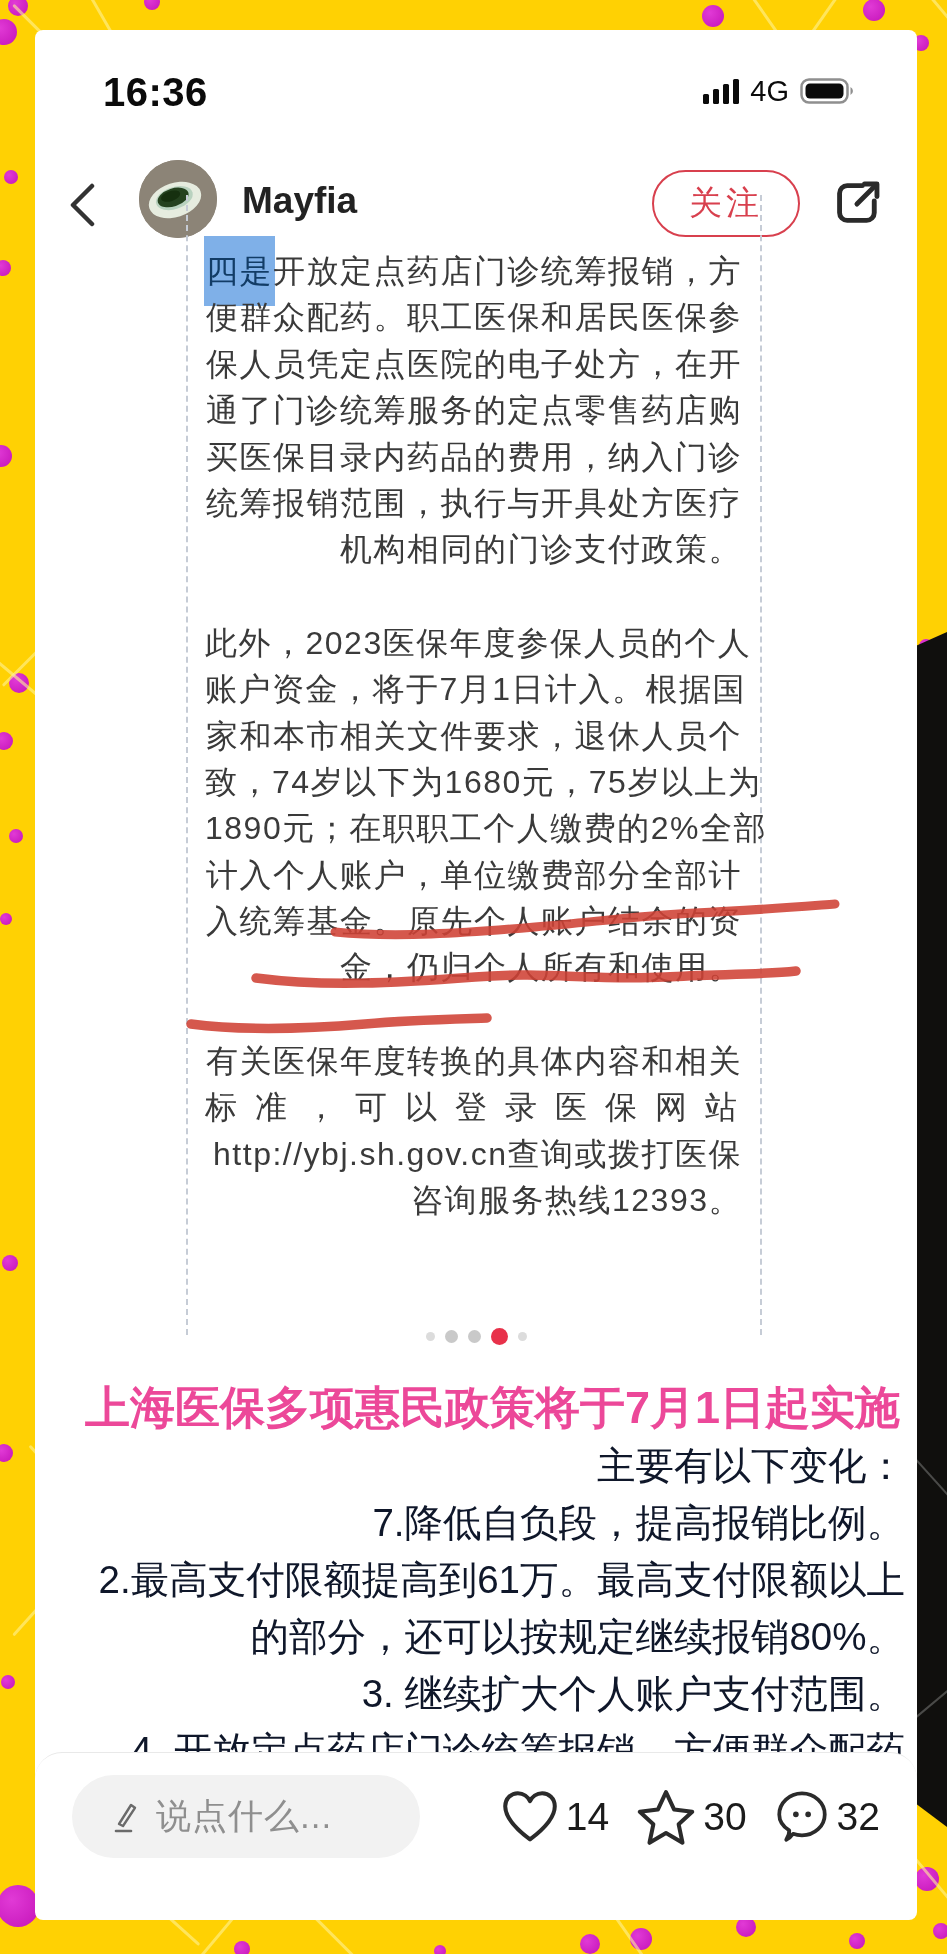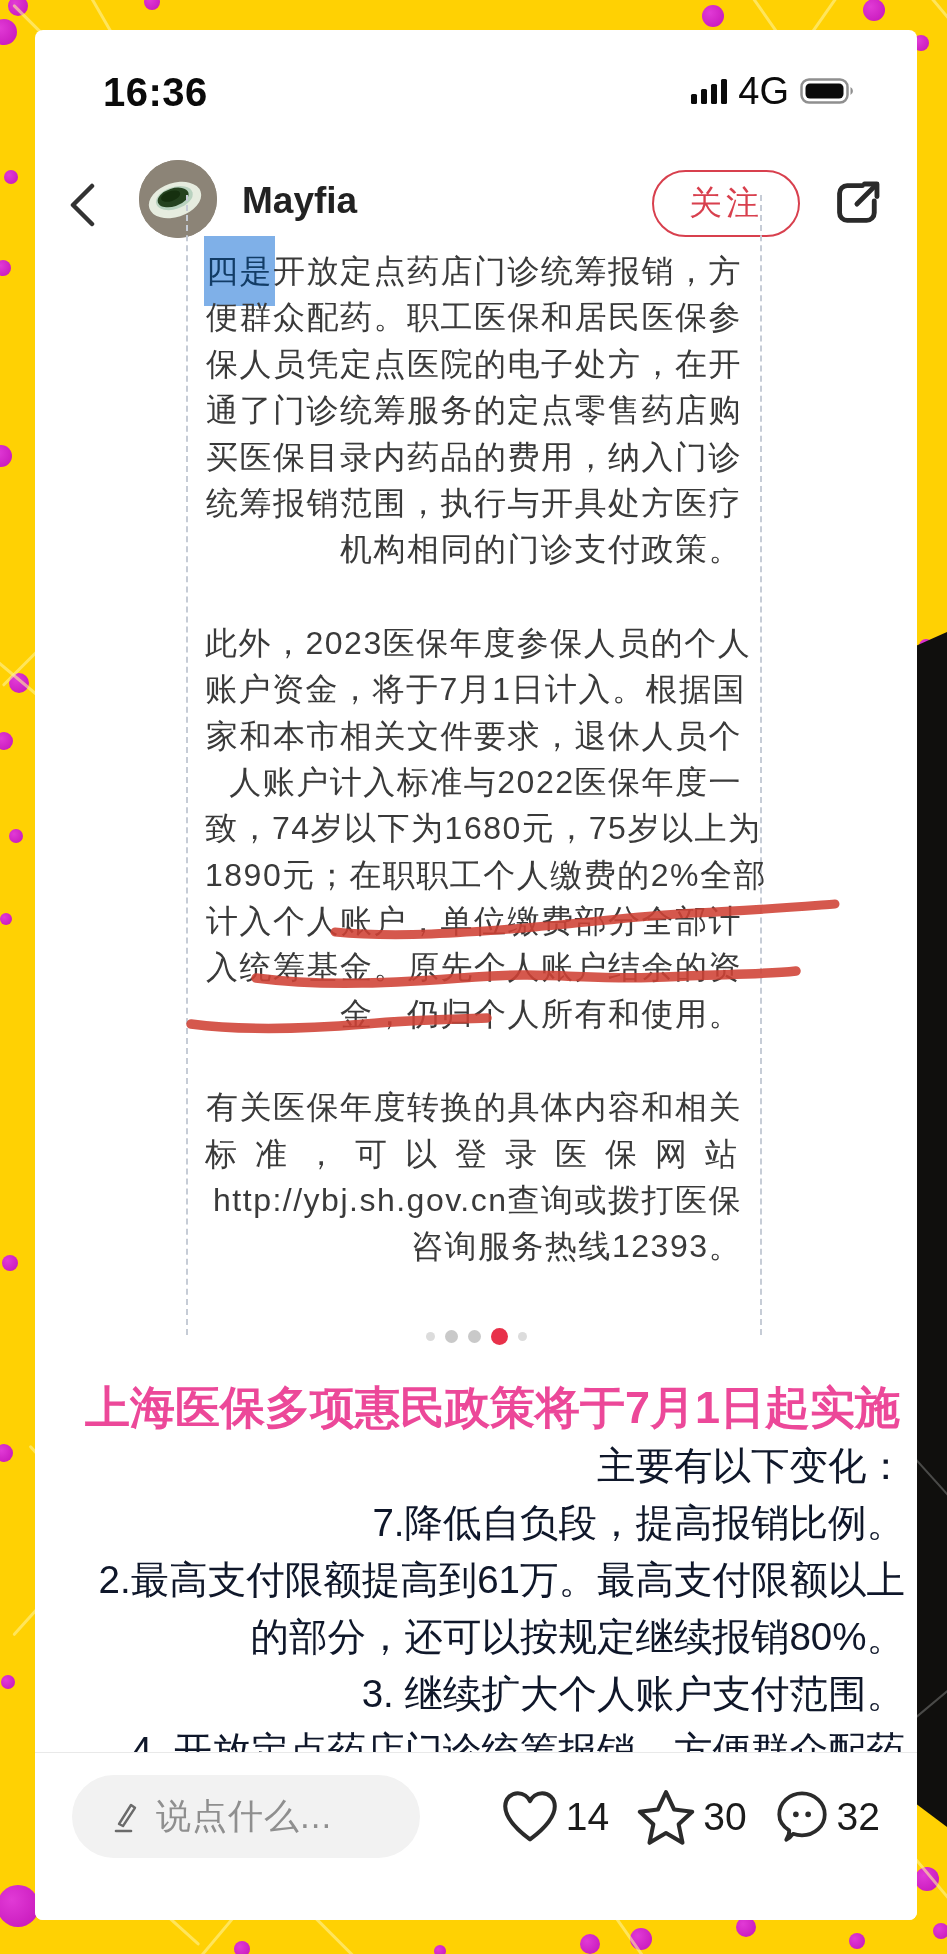--- a/index.html
+++ b/index.html
@@ -16,21 +16,21 @@
   
   #phone{position:absolute;left:35px;top:30px;width:882px;height:1890px;background:#ffffff;
          border-radius:8px;overflow:hidden;}
 
   
   #statusbar{position:absolute;left:0;top:0;width:100%;height:90px;}
   #time{position:absolute;left:68px;top:40px;font-size:40px;font-weight:bold;color:#0b0b0b;letter-spacing:.5px;}
   #status-right{position:absolute;right:60px;top:45px;height:32px;display:flex;align-items:center;gap:11px;}
   #signal{display:flex;align-items:flex-end;gap:3.5px;height:26px;}
   #signal .bar{width:6.5px;background:#0b0b0b;border-radius:1.5px;}
-  #network{font-size:38px;color:#0b0b0b;}
+  #network{font-size:29px;color:#0b0b0b;}
 
   
   #header{position:absolute;left:0;top:120px;width:100%;height:120px;}
   #back{position:absolute;left:33px;top:33px;width:28px;height:44px;}
   #avatar{position:absolute;left:104px;top:10px;width:78px;height:78px;border-radius:50%;overflow:hidden;background:#8c8477;}
   #username{position:absolute;left:207px;top:28px;height:46px;line-height:46px;font-size:37px;font-weight:600;color:#222;}
   #follow{position:absolute;left:617px;top:20px;width:148px;height:67px;border:2.5px solid #d8404e;border-radius:36px;
           box-sizing:border-box;display:flex;align-items:center;justify-content:center;
           font-size:33px;color:#d8404e;letter-spacing:4px;background:#fff;}
   #share{position:absolute;left:797px;top:25px;width:52px;height:56px;}
@@ -51,21 +51,21 @@
   
   #pager{position:absolute;left:0;top:1296px;width:882px;height:20px;display:flex;align-items:center;justify-content:center;gap:10px;}
   #pager span{border-radius:50%;display:block;}
 
   
   #headline{position:absolute;left:20px;top:1348px;width:845px;font-size:45px;font-weight:bold;color:#ec4899;white-space:nowrap;}
   #post-lines{position:absolute;left:20px;top:1407px;width:850px;font-size:38.5px;color:#0f172a;line-height:57px;}
   #post-lines .tline{height:57px;white-space:nowrap;}
 
   
-  #bottombar{position:absolute;left:0;top:1722px;width:882px;height:168px;background:#ffffff;border-top:1.5px solid #e9e9e9;box-sizing:border-box;}
+  #bottombar{position:absolute;left:0;top:1722px;width:882px;height:168px;background:#ffffff;border-top:1.5px solid #e9e9e9;box-sizing:border-box;border-radius:27px;}
   #comment-pill{position:absolute;left:37px;top:22px;width:348px;height:83px;border-radius:42px;background:#f2f2f2;
                 display:flex;align-items:center;}
   #comment-pill .ph{font-size:35px;color:#8f8f8f;margin-left:14px;letter-spacing:1px;}
   #pencil{margin-left:34px;flex:none;}
   #actions{position:absolute;right:37px;top:22px;height:83px;display:flex;align-items:center;gap:27px;}
   .action{display:flex;align-items:center;gap:7px;}
   .count{font-size:39px;color:#1b1b1b;}
 </style>
 </head>
 <body>
@@ -187,21 +187,20 @@
               <div class="tline">买医保目录内药品的费用，纳入门诊</div>
               <div class="tline">统筹报销范围，执行与开具处方医疗</div>
               <div class="tline">机构相同的门诊支付政策。</div>
             </div>
         </div>
         <div class="para" id="para2">
           <div class="lines-host">
               <div class="tline">此外，2023医保年度参保人员的个人</div>
               <div class="tline">账户资金，将于7月1日计入。根据国</div>
               <div class="tline">家和本市相关文件要求，退休人员个</div>
-              <div class="tline">人账户计入标准与2022医保年度一</div>
               <div class="tline">致，74岁以下为1680元，75岁以上为</div>
               <div class="tline">1890元；在职职工个人缴费的2%全部</div>
               <div class="tline">计入个人账户，单位缴费部分全部计</div>
               <div class="tline">入统筹基金。原先个人账户结余的资</div>
               <div class="tline">金，仍归个人所有和使用。</div>
             </div>
         </div>
         <div class="para" id="para3">
           <div class="lines-host">
               <div class="tline">有关医保年度转换的具体内容和相关</div>

